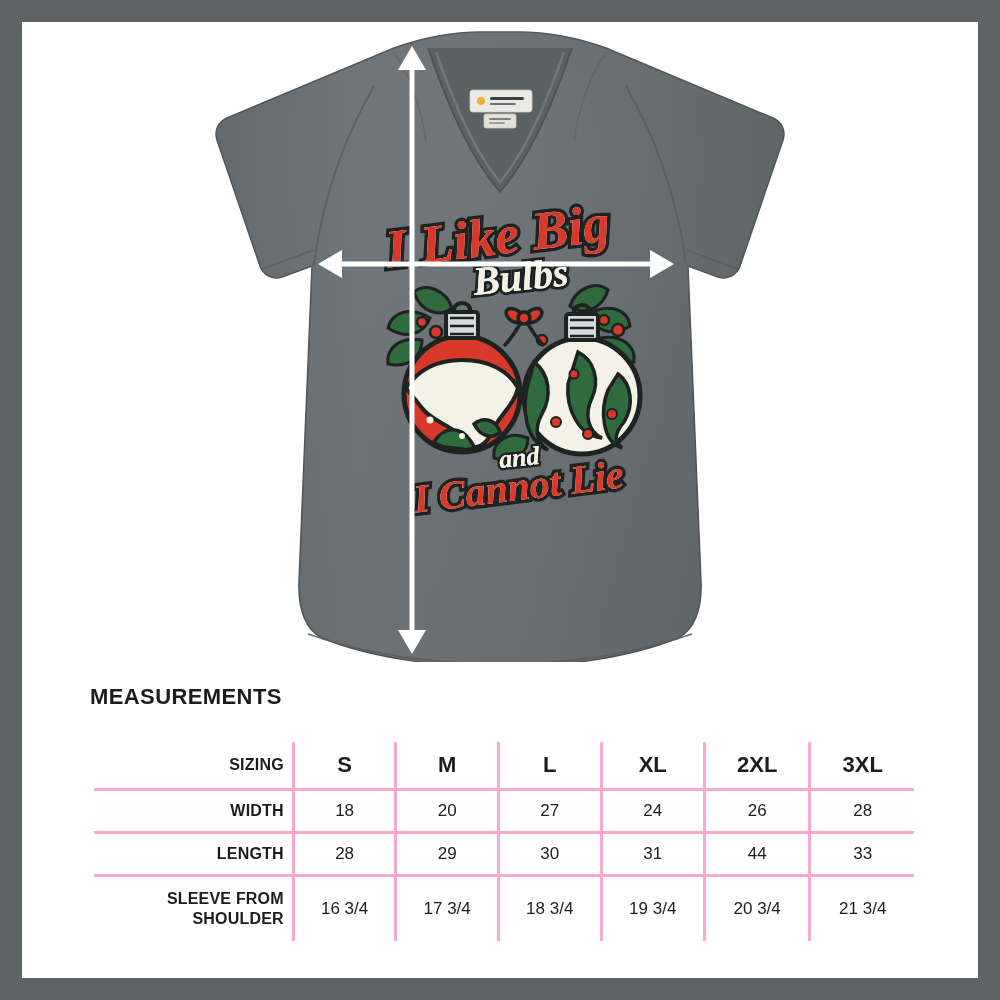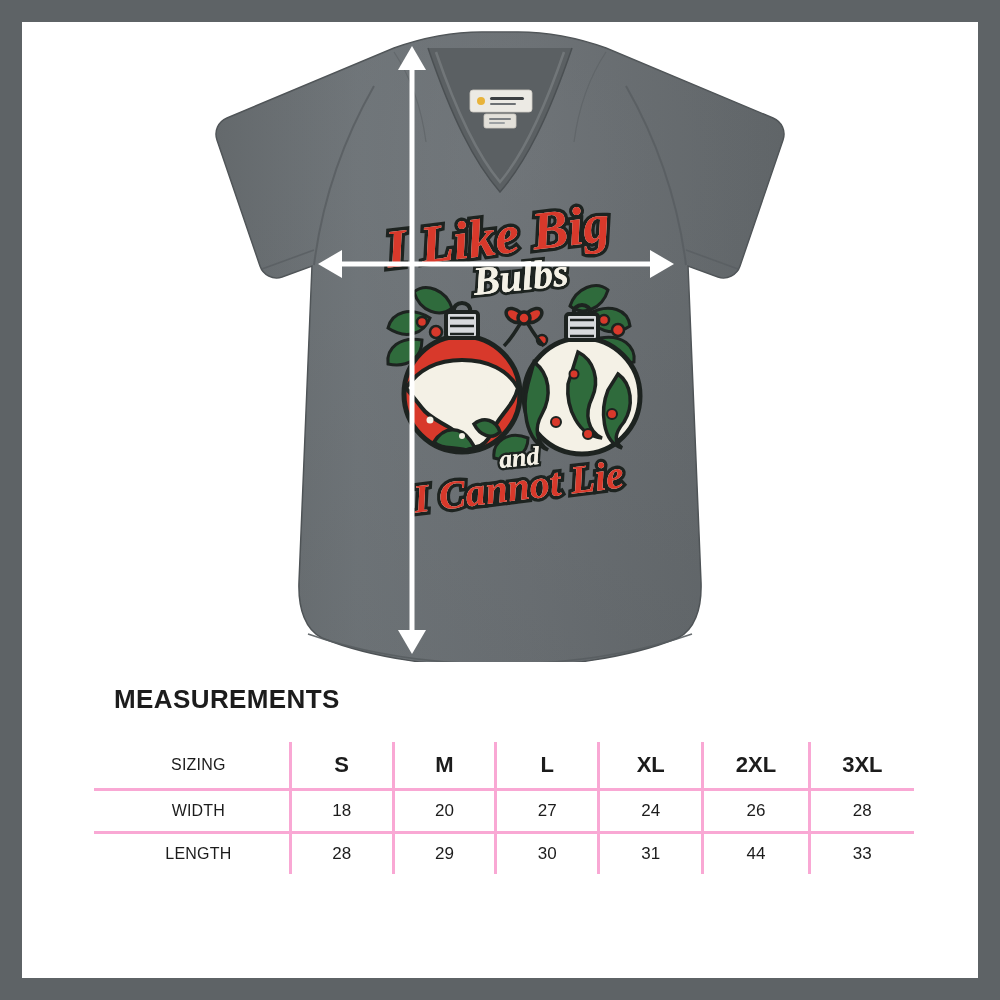--- a/index.html
+++ b/index.html
@@ -51,23 +51,23 @@
   
   .measure-block {
     position: absolute;
     left: 0;
     top: 640px;
     width: 956px;
     height: 316px;
   }
   .measure-title {
     position: absolute;
-    left: 92px;
+    left: 68px;
     top: 22px;
-    font-size: 26px;
+    font-size: 22px;
     font-weight: bold;
     letter-spacing: 0.4px;
     color: #1c1c1c;
     font-family: "Liberation Sans", sans-serif;
   }
   table.size-table {
     position: absolute;
     left: 72px;
     top: 80px;
     width: 820px;
@@ -87,23 +87,23 @@
     border-right: none;
   }
   table.size-table tr:first-child > * {
     border-top: none;
   }
   table.size-table tr:last-child > * {
     border-bottom: none;
   }
   .rowlabel {
     width: 184px;
-    text-align: center;
+    text-align: right;
     padding: 10px 8px 10px 22px !important;
-    font-weight: normal;
+    font-weight: bold;
     font-size: 16px;
     line-height: 1.25;
     letter-spacing: 0.2px;
   }
   .cell {
     text-align: center;
     font-size: 17px;
     padding: 8px 4px !important;
     width: 106px;
   }
@@ -338,17 +338,26 @@
       </tr>
       <tr class="r-length">
         <td class="rowlabel">LENGTH</td>
         <td class="cell">28</td>
         <td class="cell">29</td>
         <td class="cell">30</td>
         <td class="cell">31</td>
         <td class="cell">44</td>
         <td class="cell">33</td>
       </tr>
+      <tr class="r-sleeve">
+        <td class="rowlabel">SLEEVE FROM SHOULDER</td>
+        <td class="cell">16 3/4</td>
+        <td class="cell">17 3/4</td>
+        <td class="cell">18 3/4</td>
+        <td class="cell">19 3/4</td>
+        <td class="cell">20 3/4</td>
+        <td class="cell">21 3/4</td>
+      </tr>
     </tbody>
       </table>
   </div>
 
 </div>
 
 </body></html>

